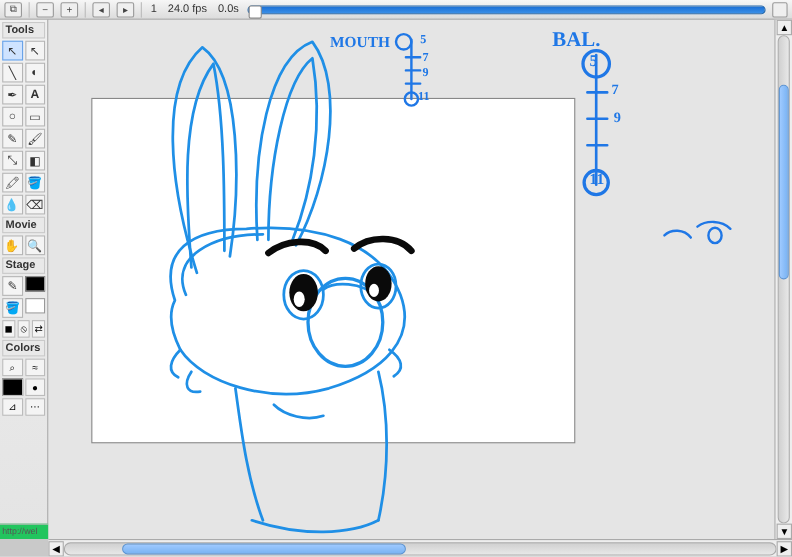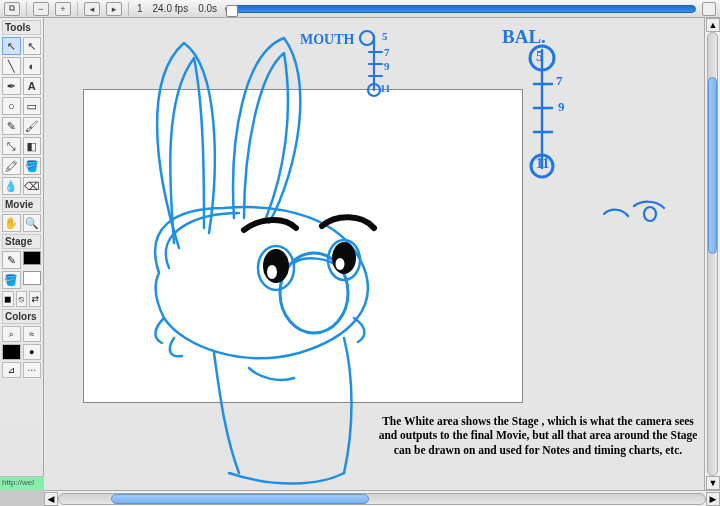--- a/index.html
+++ b/index.html
@@ -79,21 +79,21 @@
   .swatch.stroke { background:#000; }
   .swatch.fill { background:#fff; }
   .opt-row { display:flex; gap:2px; }
   .opt-cell {
     flex:1; height:16px; background:#f4f4f4; border:1px solid #bbb;
     display:flex; align-items:center; justify-content:center; font-size:9px;
   }
   .status-strip {
     position:absolute; bottom:16px; left:0;
     width:44px; height:14px;
-    background:#86efac; border-top:1px solid #bbb;
+    background:#22c55e; border-top:1px solid #bbb;
     font-size:8px; color:#555; padding:1px 2px;
     white-space:nowrap; overflow:hidden;
   }
 
   
   .workspace {
     position:absolute; top:18px; left:44px; right:0; bottom:16px;
     background:#e5e5e5;
     text-align:center;
   }
@@ -365,21 +365,20 @@
   <div class="anno" style="top:42px; left:340px; font-size:11px">9</div>
   <div class="anno" style="top:64px; left:336px; font-size:11px">11</div>
 
   <div class="anno" style="top:8px; left:458px; font-size:19px">BAL.</div>
   <div class="anno" style="top:30px; left:492px; font-size:15px">5</div>
   <div class="anno" style="top:56px; left:512px; font-size:13px">7</div>
   <div class="anno" style="top:82px; left:514px; font-size:13px">9</div>
   <div class="anno" style="top:138px; left:492px; font-size:14px">11</div>
 
 
-  <div class="caption">The White area shows the Stage , which is what the camera sees and outputs to the final Movie, but all that area around the Stage can be drawn on and used for Notes and timing charts, etc.</div>
 </div>
 
 <div class="vscroll">
   <div class="arrow up">▲</div>
   <div class="track">
     <div class="thumb"></div>
   </div>
   <div class="arrow down">▼</div>
 </div>
 <div class="hscroll">

